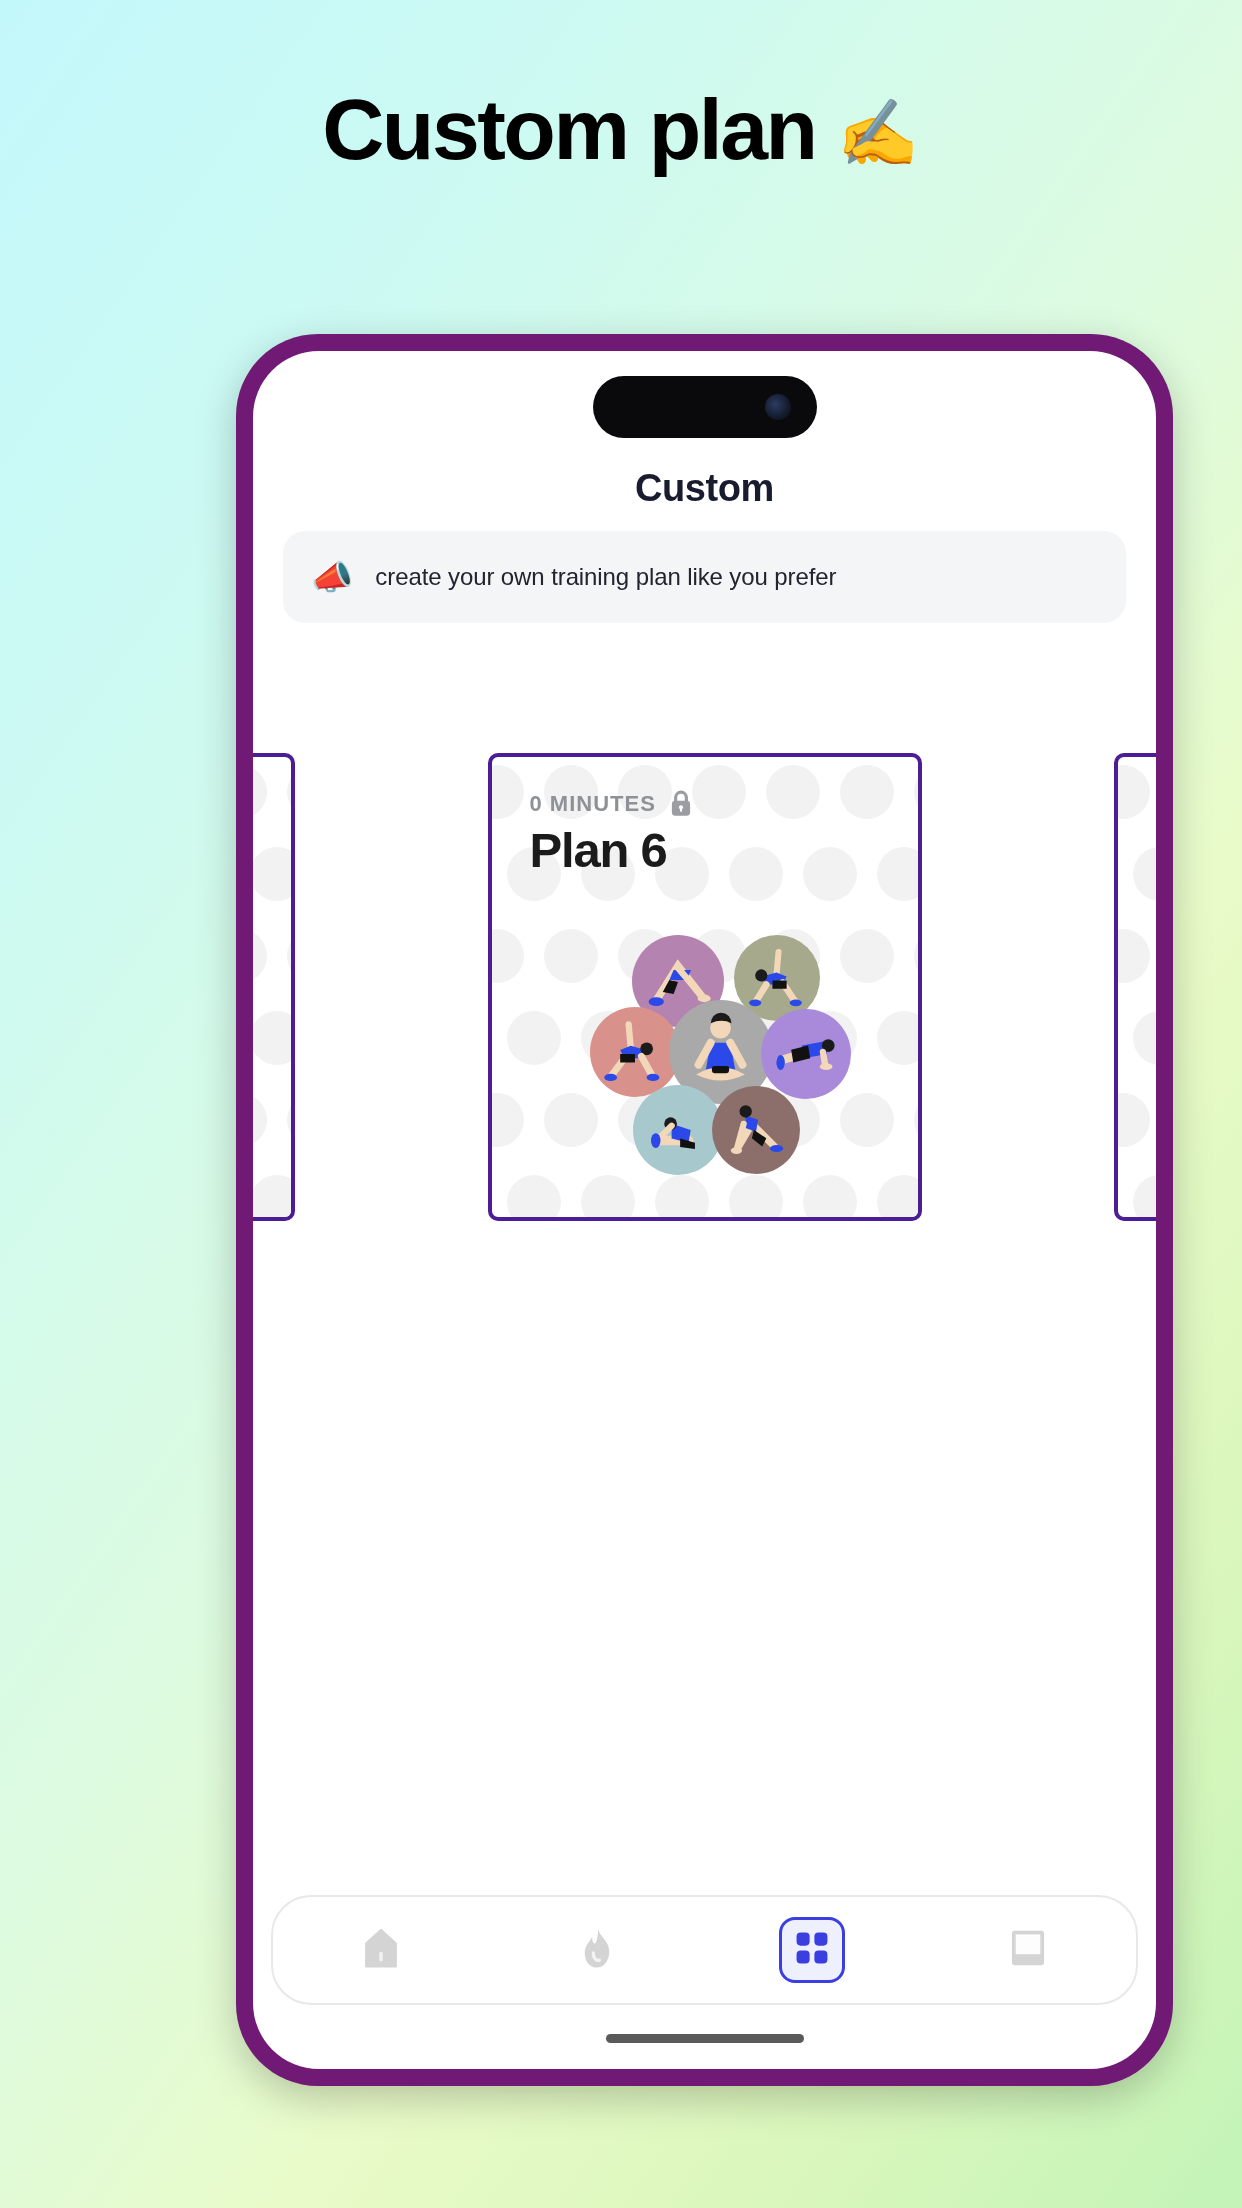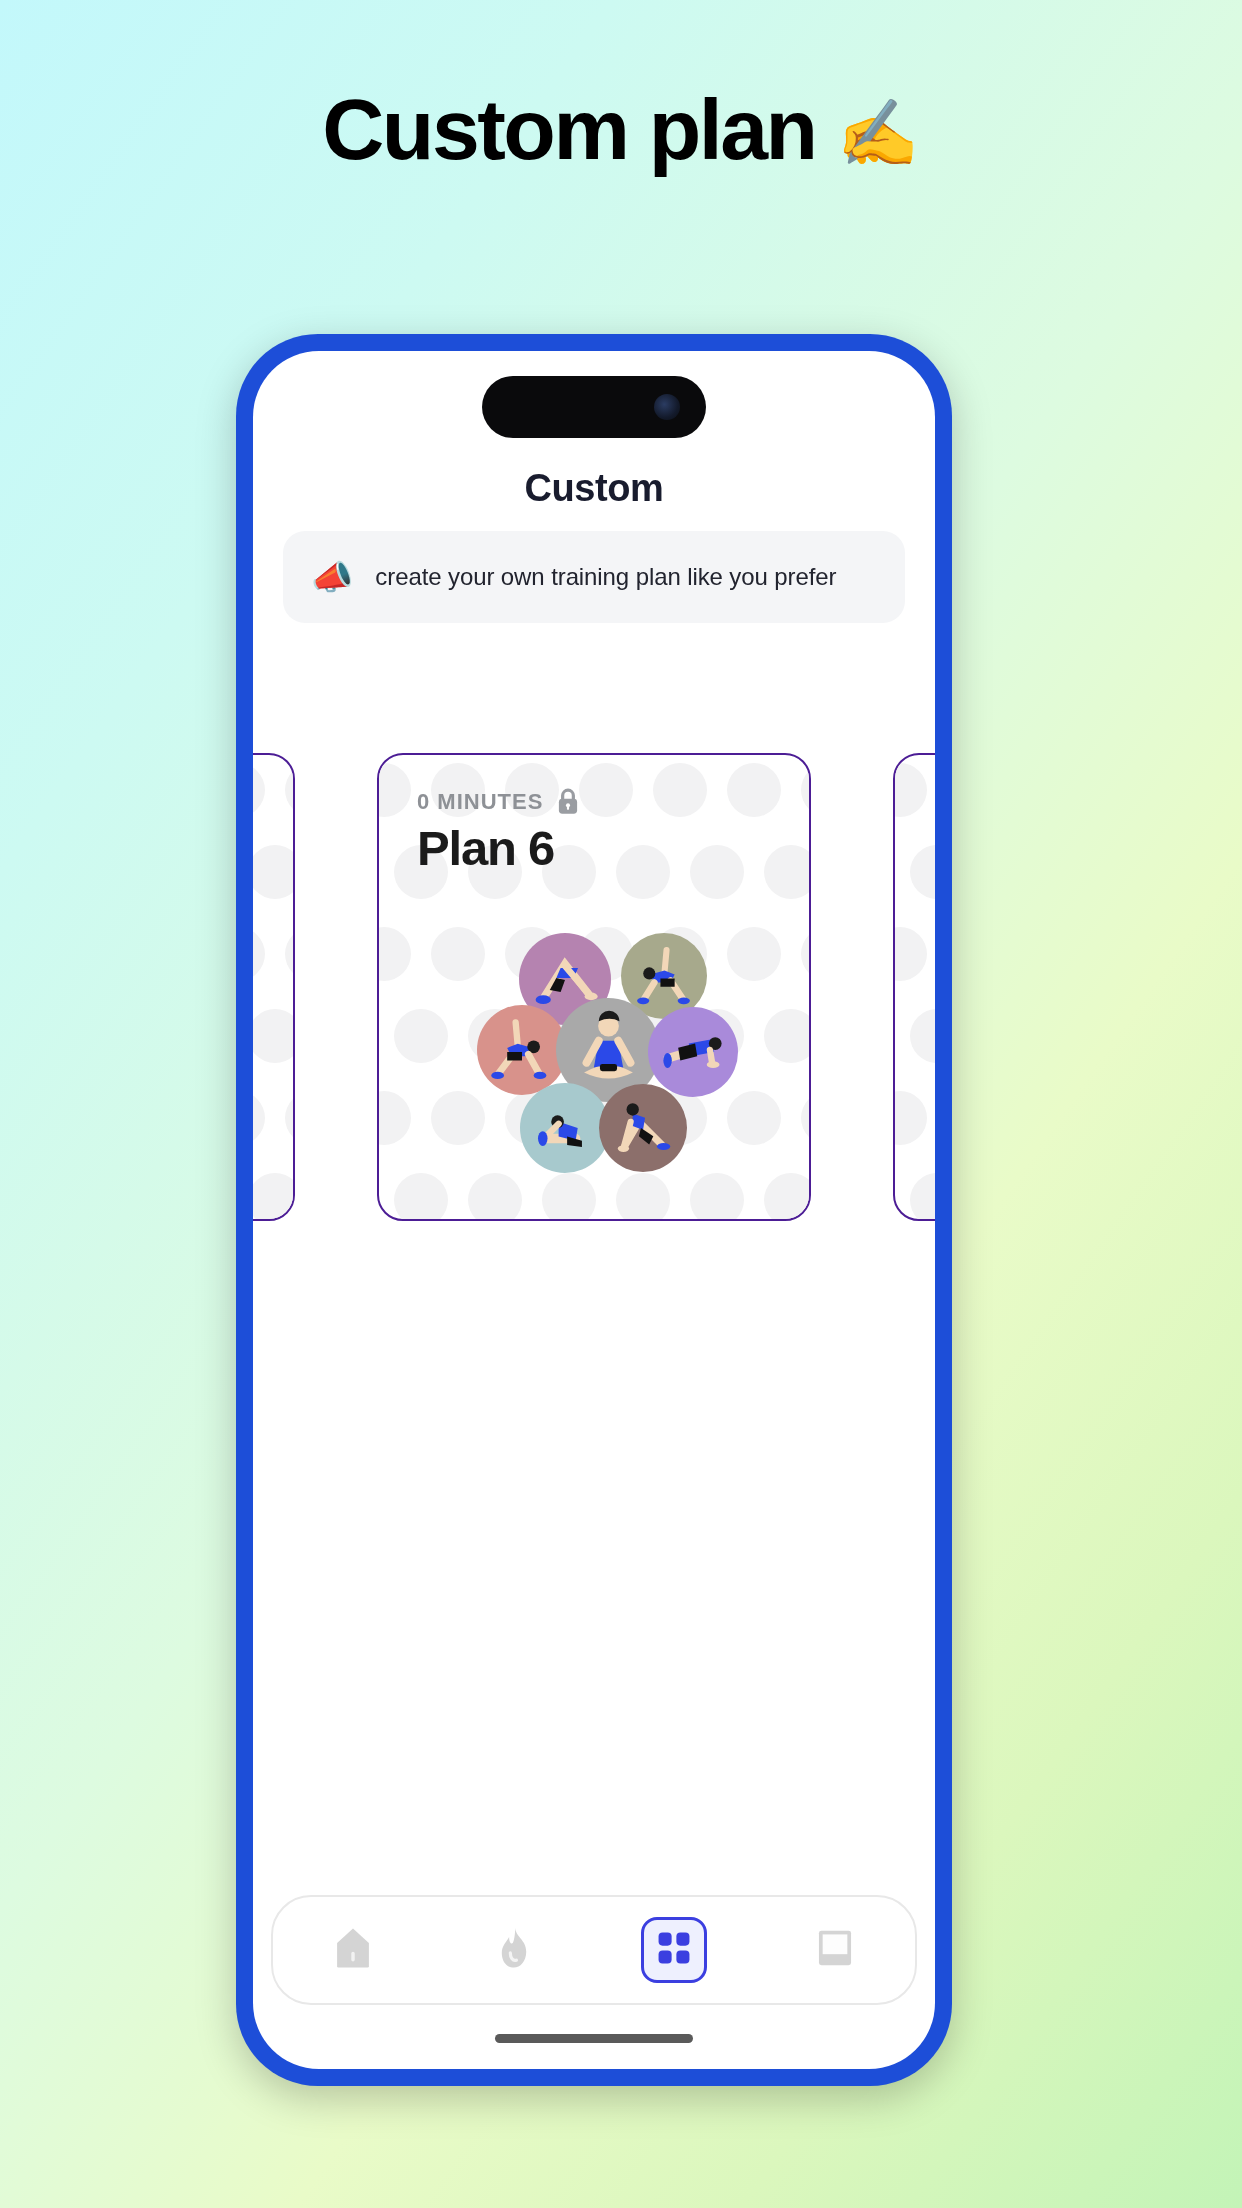--- a/index.html
+++ b/index.html
@@ -31,22 +31,22 @@
     font-size:66px;
     line-height:1;
     position:relative;
     top:4px;
   }
 
   
   .phone {
     position:absolute;
     left:236px; top:334px;
-    width:716px; height:1752px;
-    background:#1d4ed8;
+    width:937px; height:1752px;
+    background:#701a75;
     border-radius:82px;
     padding:17px;
     box-shadow:0 12px 40px rgba(0,0,0,0.22);
   }
   .screen {
     width:100%; height:100%;
     background:#ffffff;
     border-radius:66px;
     position:relative;
     overflow:hidden;
@@ -104,22 +104,22 @@
   
   .carousel {
     position:absolute;
     top:402px; left:0; right:0;
     height:470px;
   }
   .card {
     position:absolute;
     top:0;
     width:434px; height:468px;
-    border:2px solid #4c1d95;
-    border-radius:26px;
+    border:4px solid #4c1d95;
+    border-radius:10px;
     background:#fff;
     overflow:hidden;
   }
   .card.main { left:50%; transform:translateX(-50%); }
   .card.side-left  { left:-392px; }
   .card.side-right { right:-392px; }
 
   
   .dot-grid {
     position:absolute;

